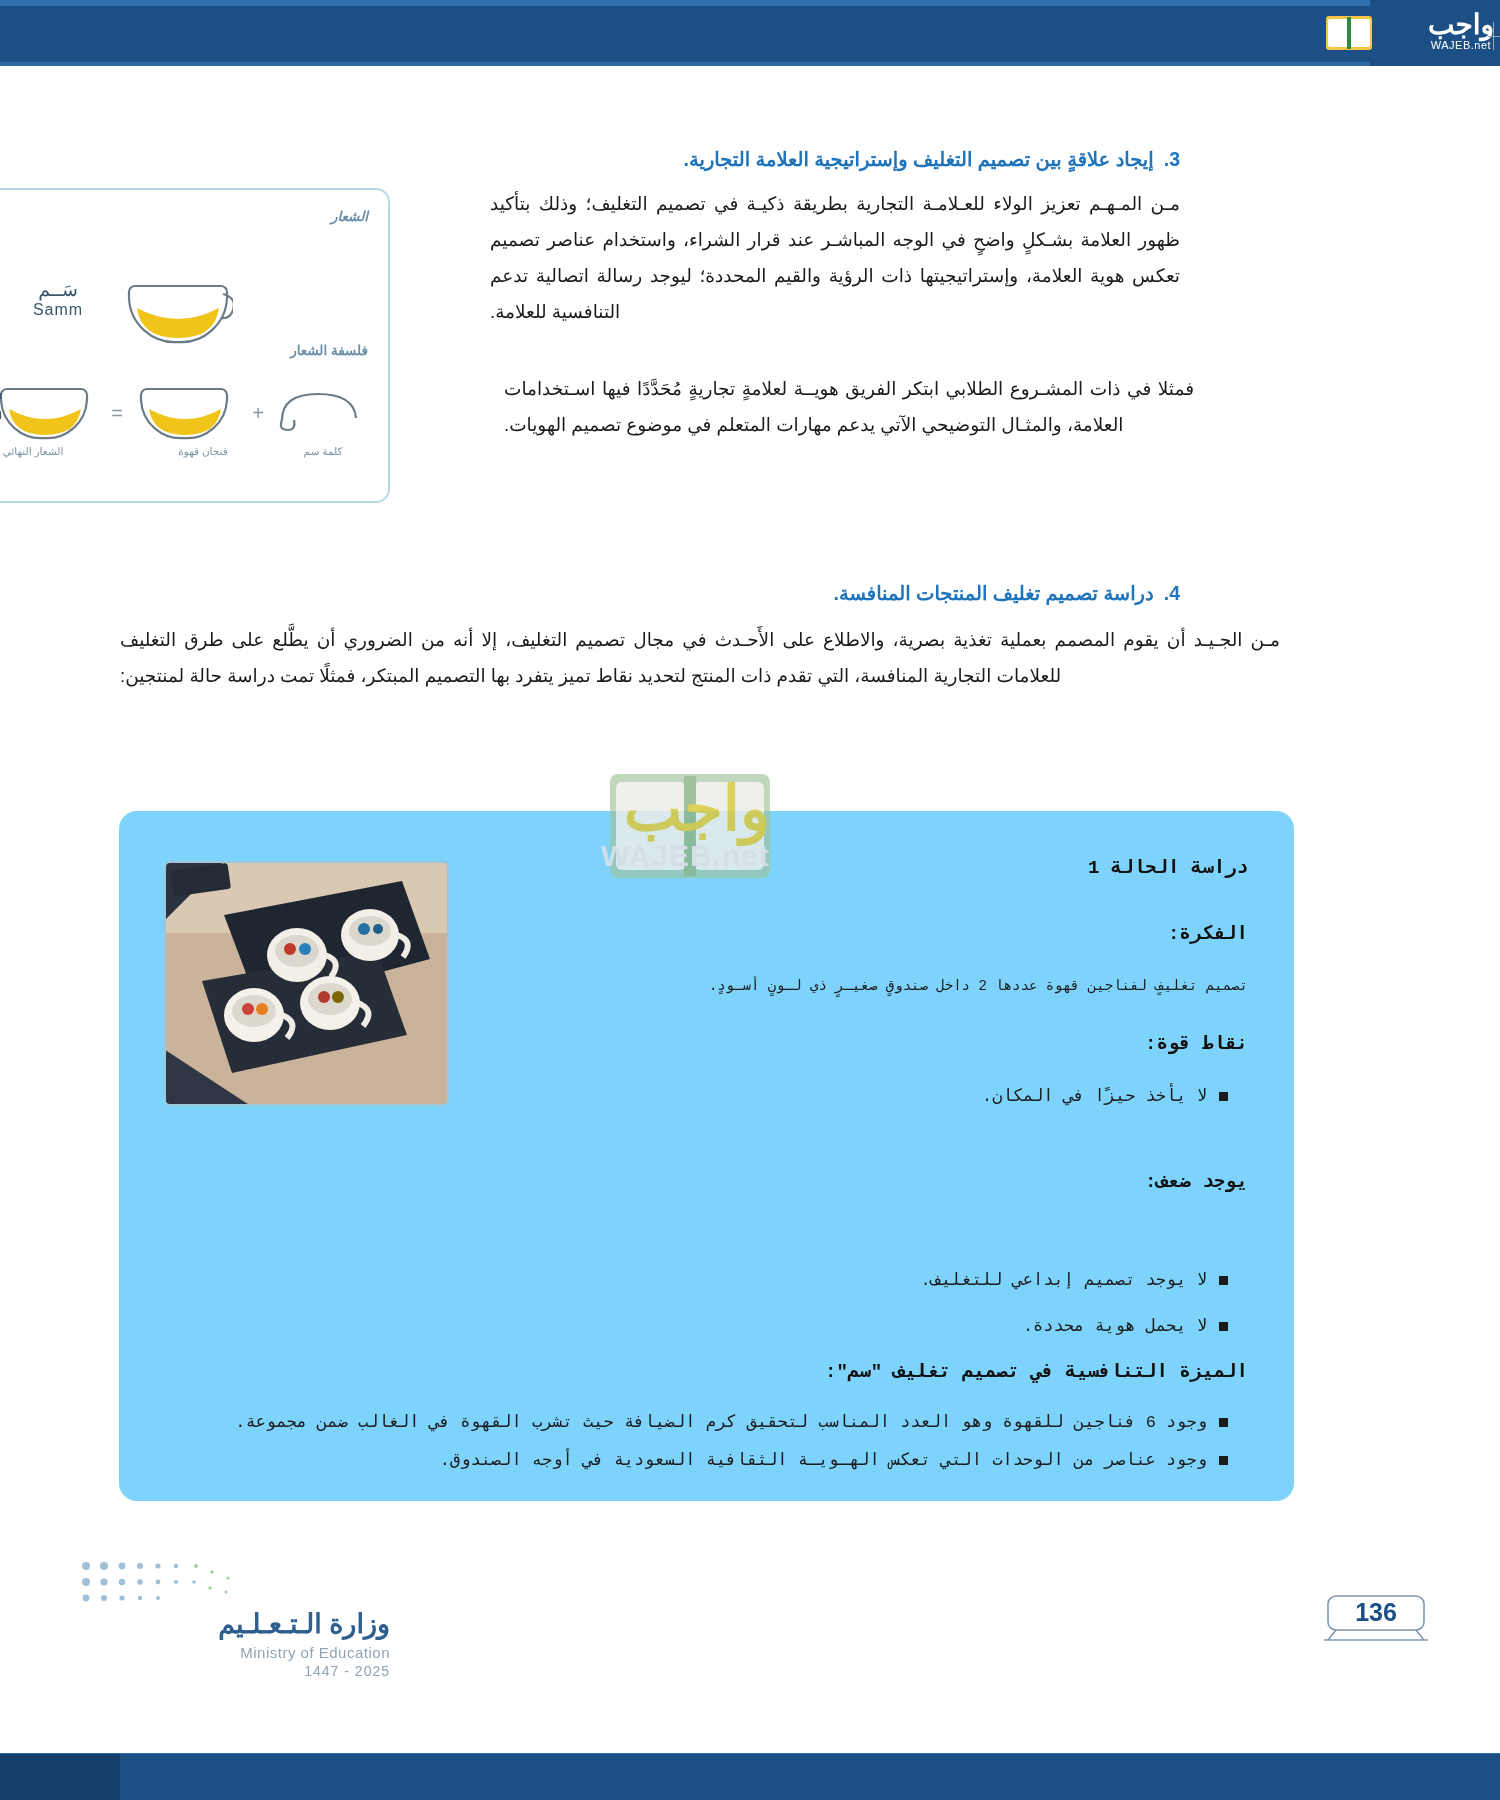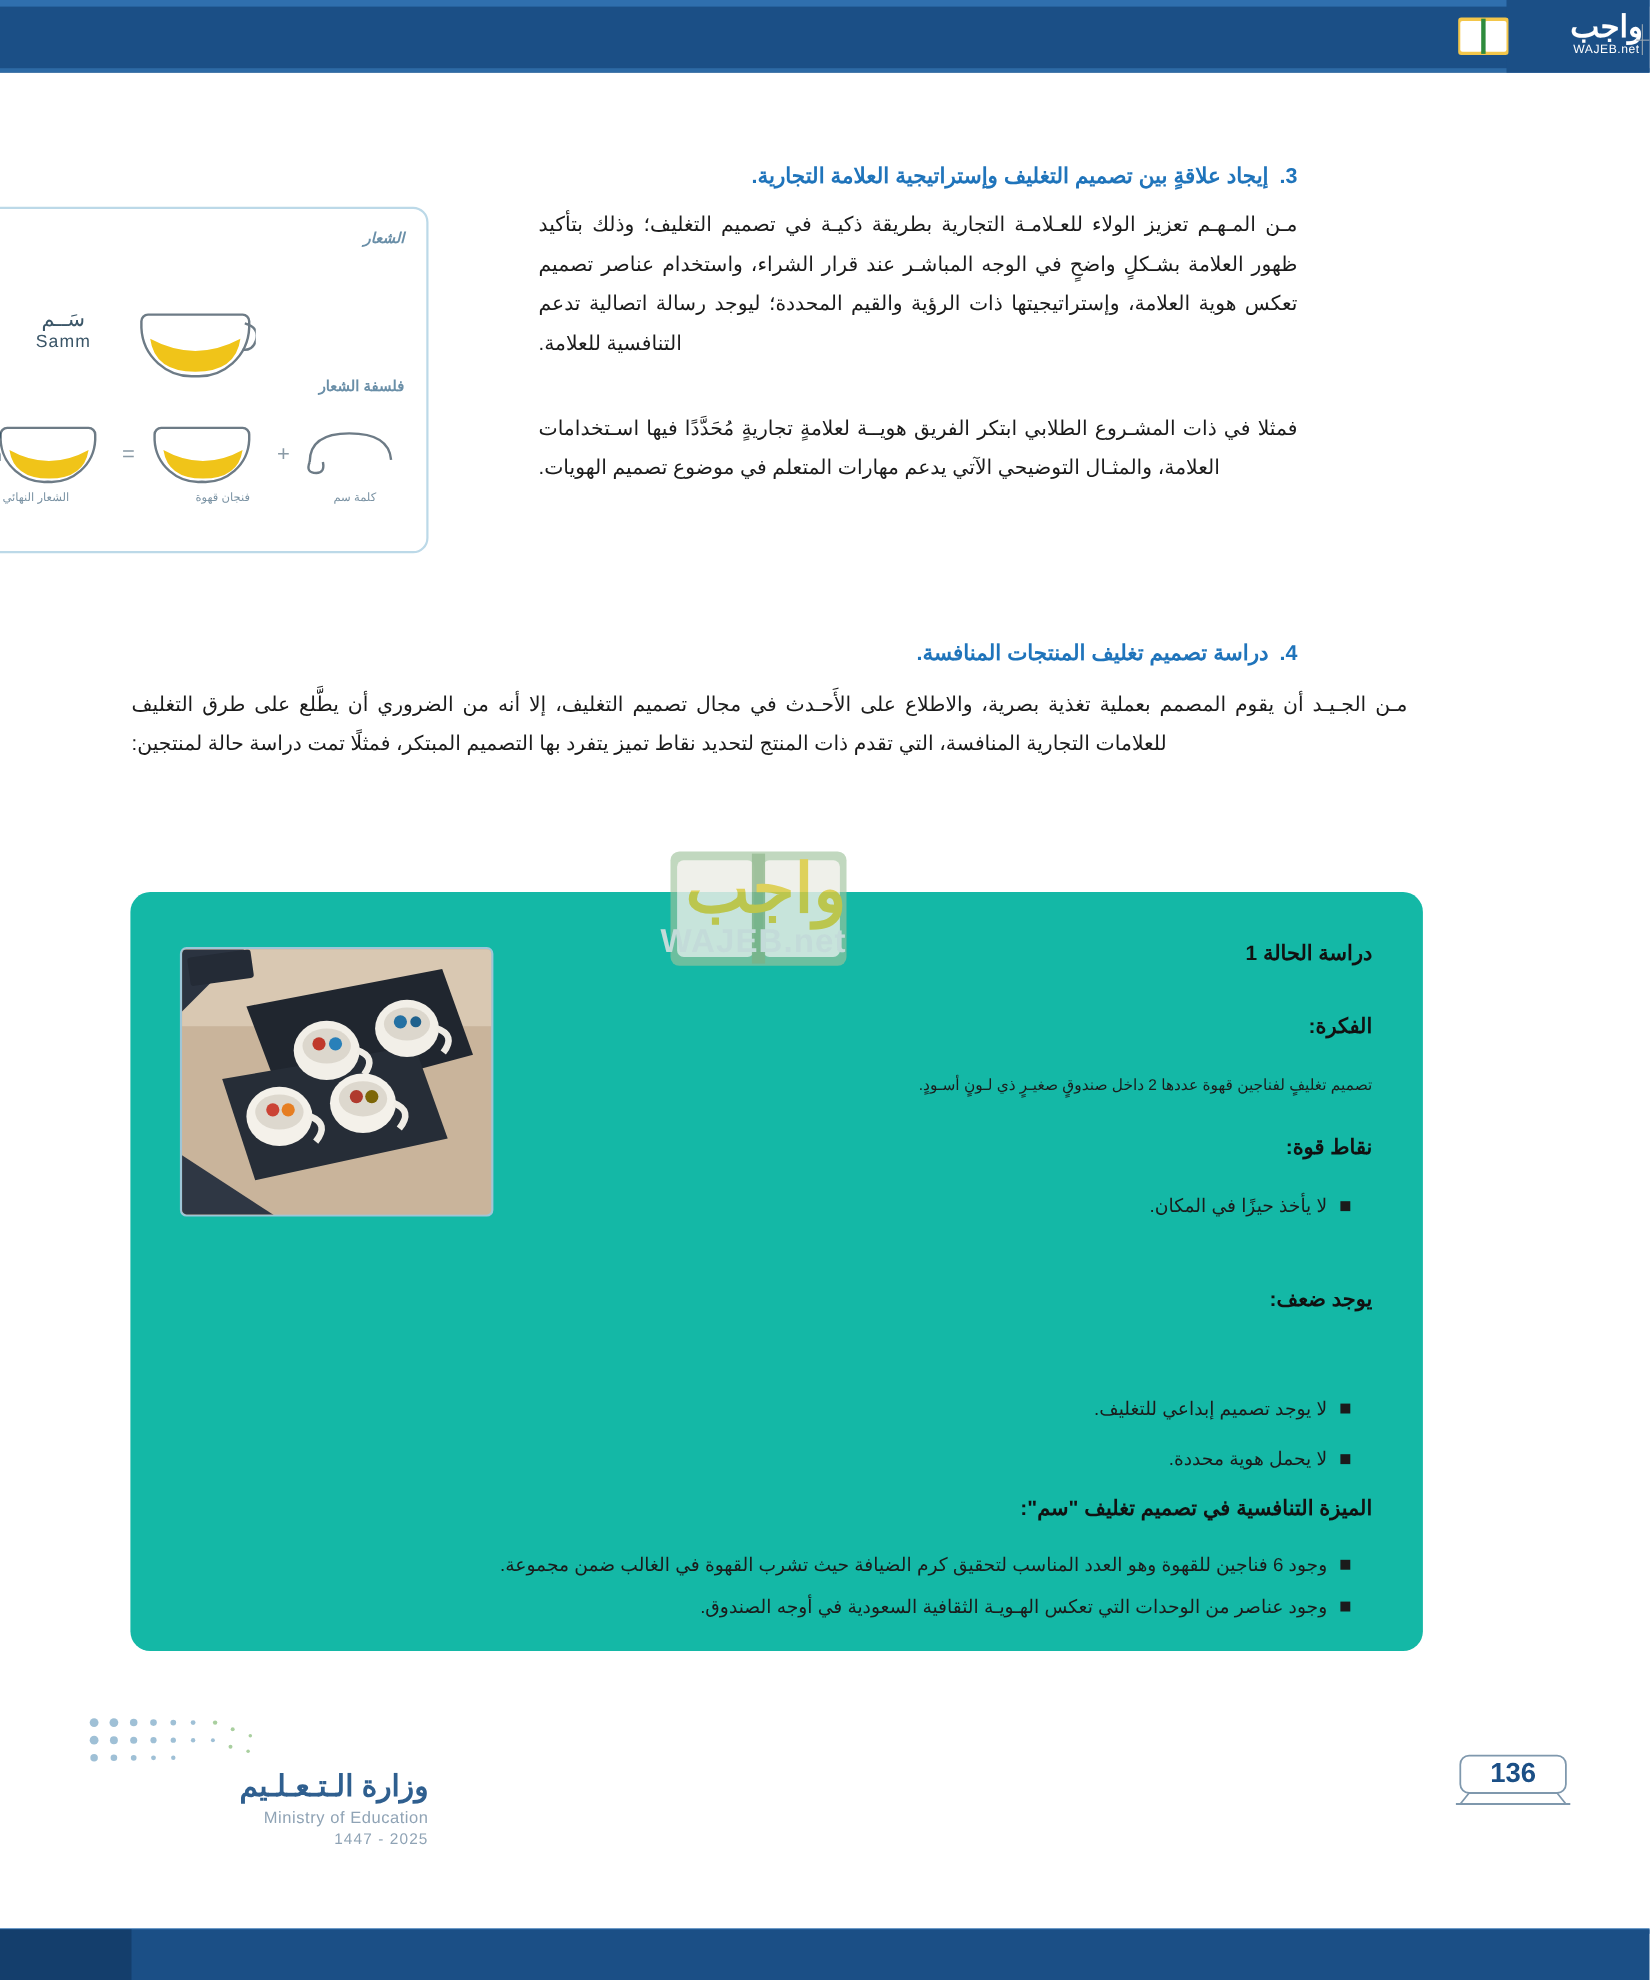--- a/index.html
+++ b/index.html
@@ -104,22 +104,23 @@
   .cup { position: absolute; }
   .samm-text { position: absolute; text-align: center; color: #3b5668; }
   .samm-ar { font-size: 19px; letter-spacing: 2px; }
   .samm-en { font-size: 16px; letter-spacing: 1px; }
   .mini-cap { position: absolute; font-size: 10.5px; color: #7b93a4; text-align: center; width: 90px; }
   .op { position: absolute; color: #8a9aa6; font-size: 20px; }
 
   
   .case-card {
     position: absolute;
-    background: #14b8a6;
+    background: #7dd3fc;
     border-radius: 18px;
+    font-family: Liberation Mono, monospace;
   }
   .case-title {
     position: absolute; font-size: 19px; font-weight: bold; color: #111; right: 0;
   }
   .case-sub {
     position: absolute; font-size: 19px; font-weight: bold; color: #111;
   }
   .case-text {
     position: absolute; font-size: 14px; color: #1b1b1b; line-height: 1.9;
   }
@@ -194,21 +195,21 @@
 
 <div class="page">
 
   <div class="num-heading" style="top:82px; right:320px;">
     <span class="num">3.</span>
     <span>إيجاد علاقةٍ بين تصميم التغليف وإستراتيجية العلامة التجارية.</span>
   </div>
 
   <div class="body-para" style="top:120px; right:320px; width:690px;">مـن المـهـم تعزيز الولاء للعـلامـة التجارية بطريقة ذكيـة في تصميم التغليف؛ وذلك بتأكيد ظهور العلامة بشـكلٍ واضحٍ في الوجه المباشـر عند قرار الشراء، واستخدام عناصر تصميم تعكس هوية العلامة، وإستراتيجيتها ذات الرؤية والقيم المحددة؛ ليوجد رسالة اتصالية تدعم التنافسية للعلامة.</div>
 
-  <div class="body-para" style="top:305px; right:320px; width:690px;">فمثلا في ذات المشـروع الطلابي ابتكر الفريق هويــة لعلامةٍ تجاريةٍ مُحَدَّدًا فيها اسـتخدامات العلامة، والمثـال التوضيحي الآتي يدعم مهارات المتعلم في موضوع تصميم الهويات.</div>
+  <div class="body-para" style="top:305px; right:306px; width:690px;">فمثلا في ذات المشـروع الطلابي ابتكر الفريق هويــة لعلامةٍ تجاريةٍ مُحَدَّدًا فيها اسـتخدامات العلامة، والمثـال التوضيحي الآتي يدعم مهارات المتعلم في موضوع تصميم الهويات.</div>
 
   <div class="logo-card" style="top:122px; right:1110px; width:445px; height:315px;">
 
     <div class="card-label" style="top:18px; right:20px;font-style:italic;">الشعار</div>
 
     <div class="cup" style="top:78px; right:155px;">
       <svg viewBox="0 0 110 78" width="110" height="78">
         <path d="M12 18 h86 a6 6 0 0 1 6 6 v6 a46 46 0 0 1 -49 44 a46 46 0 0 1 -49 -44 v-6 a6 6 0 0 1 6 -6 z" fill="none" stroke="#6d7b86" stroke-width="2.2"></path>
         <path d="M14 40 q41 22 82 0 q-4 30 -41 30 q-37 0 -41 -30 z" fill="#f0c419"></path>
         <path d="M100 26 q14 4 10 16 q-3 9 -12 8" fill="none" stroke="#6d7b86" stroke-width="2.2"></path>

